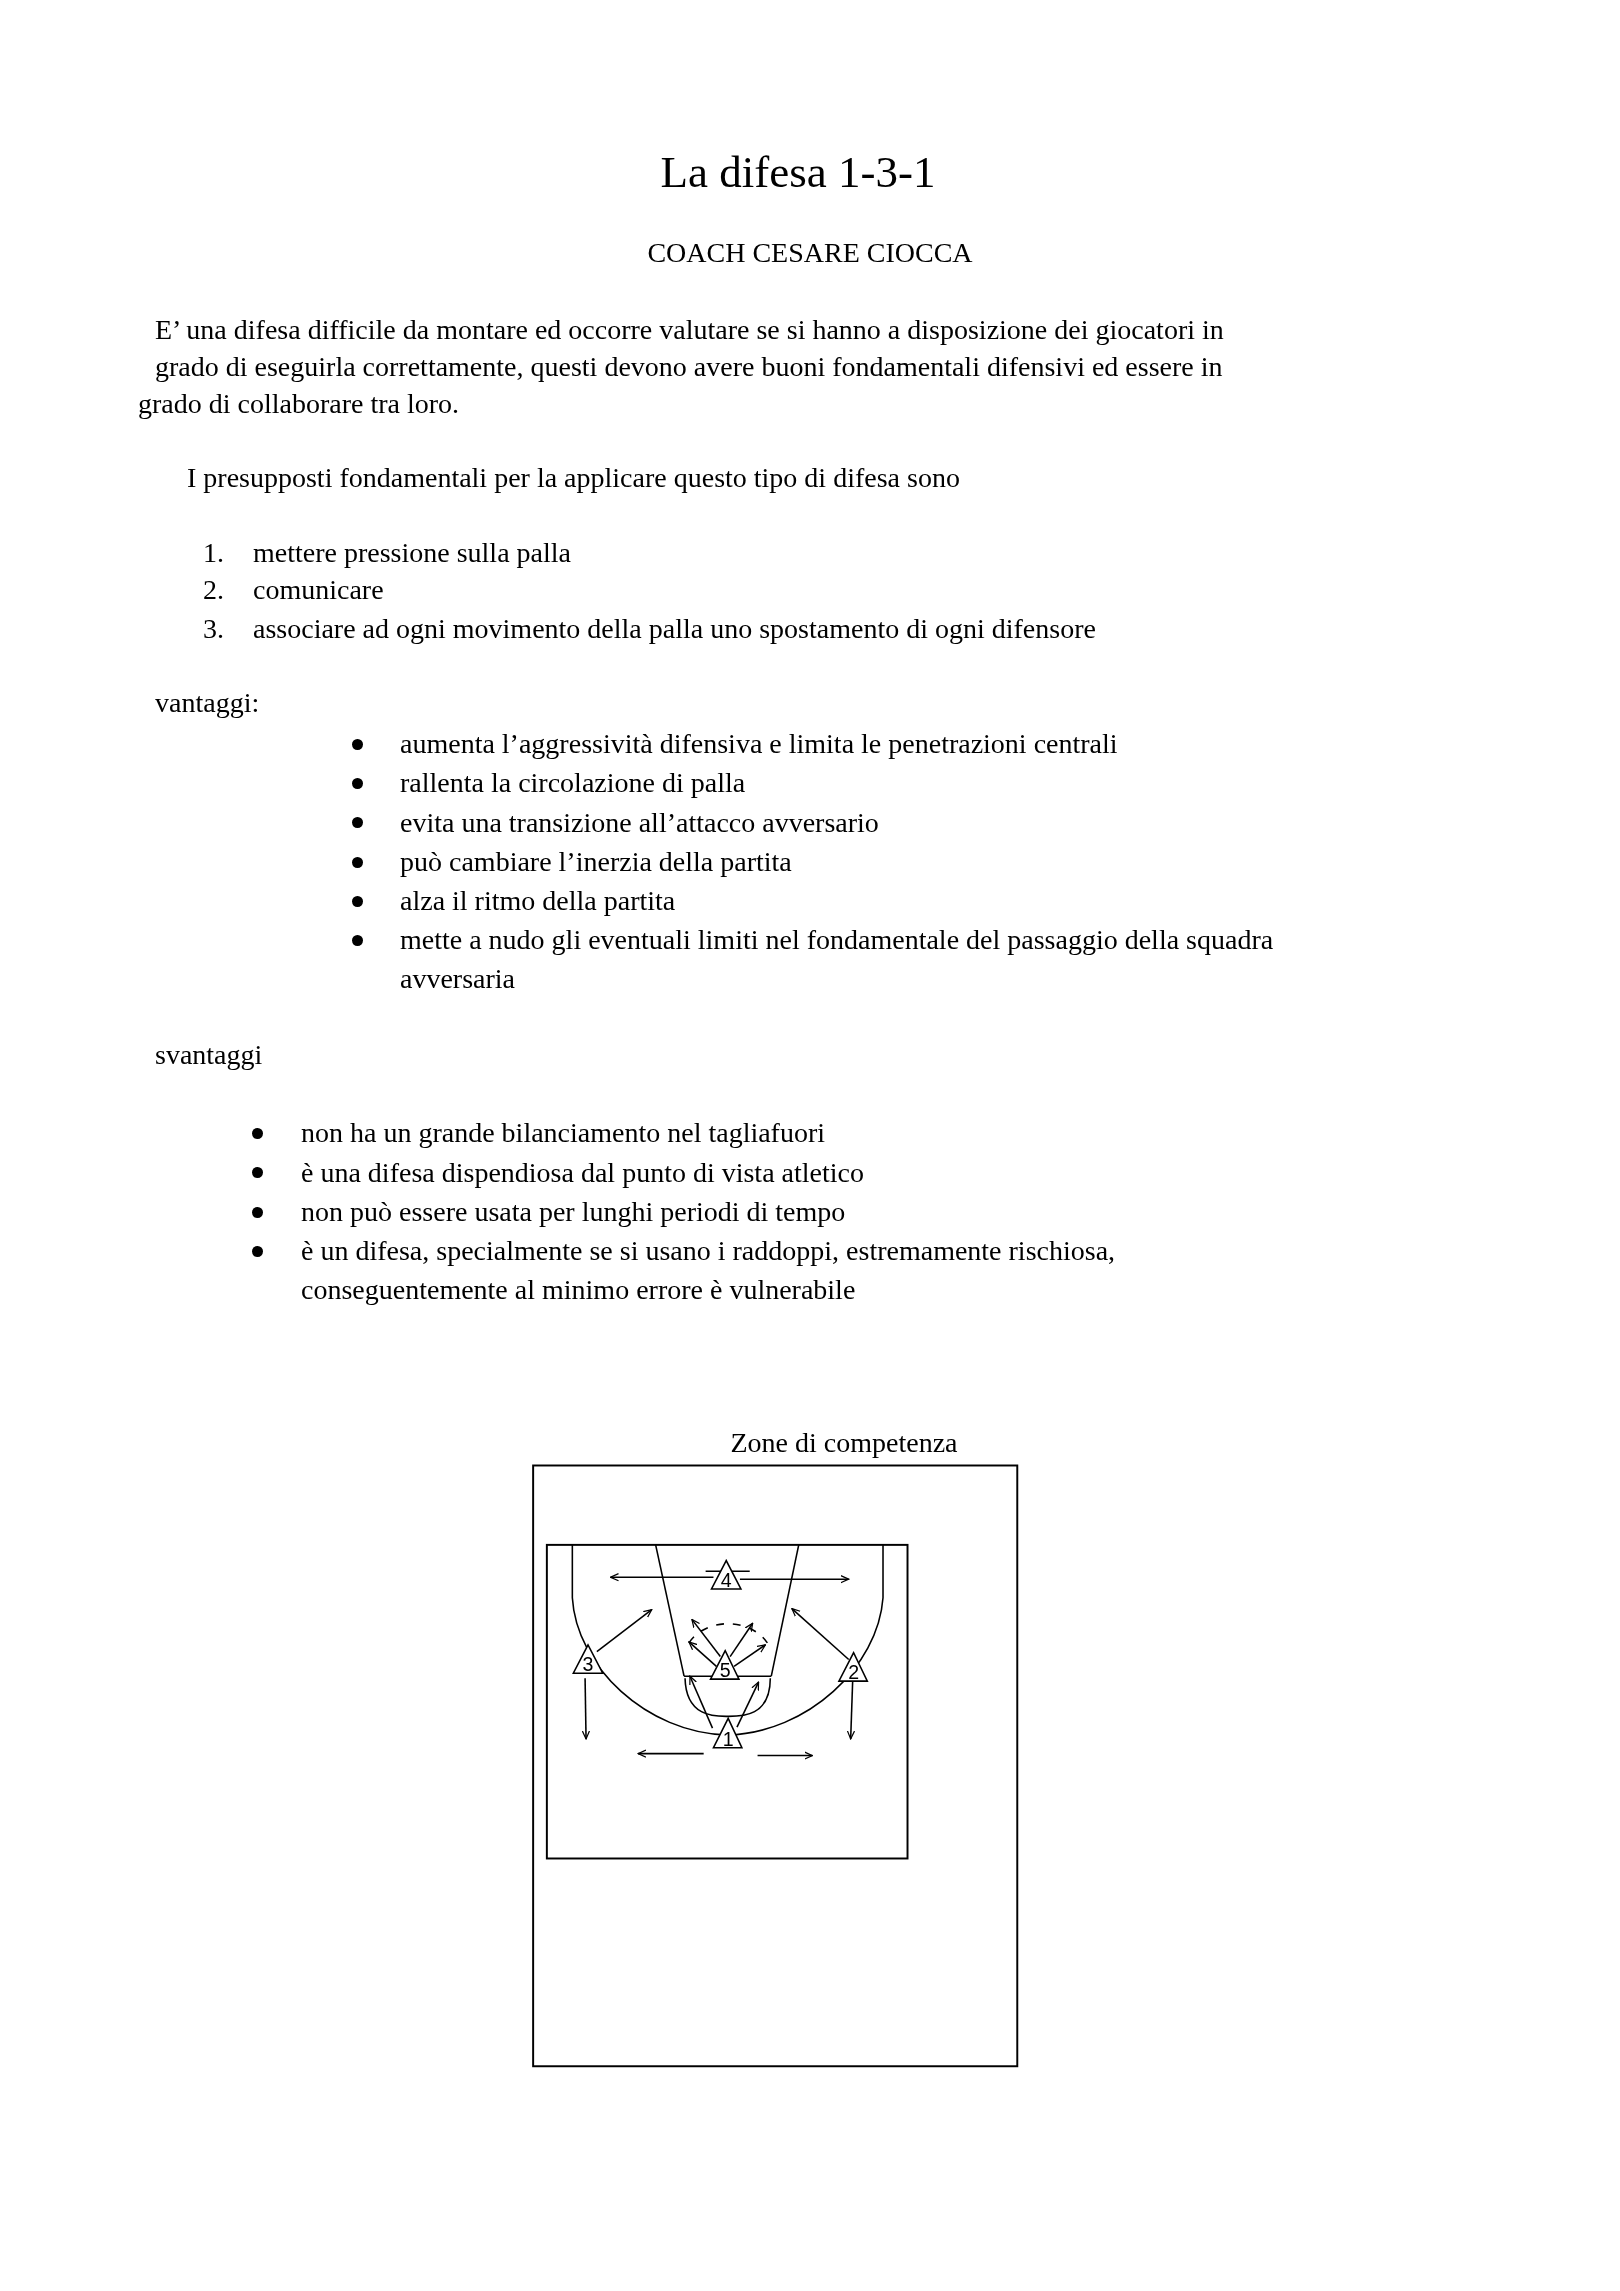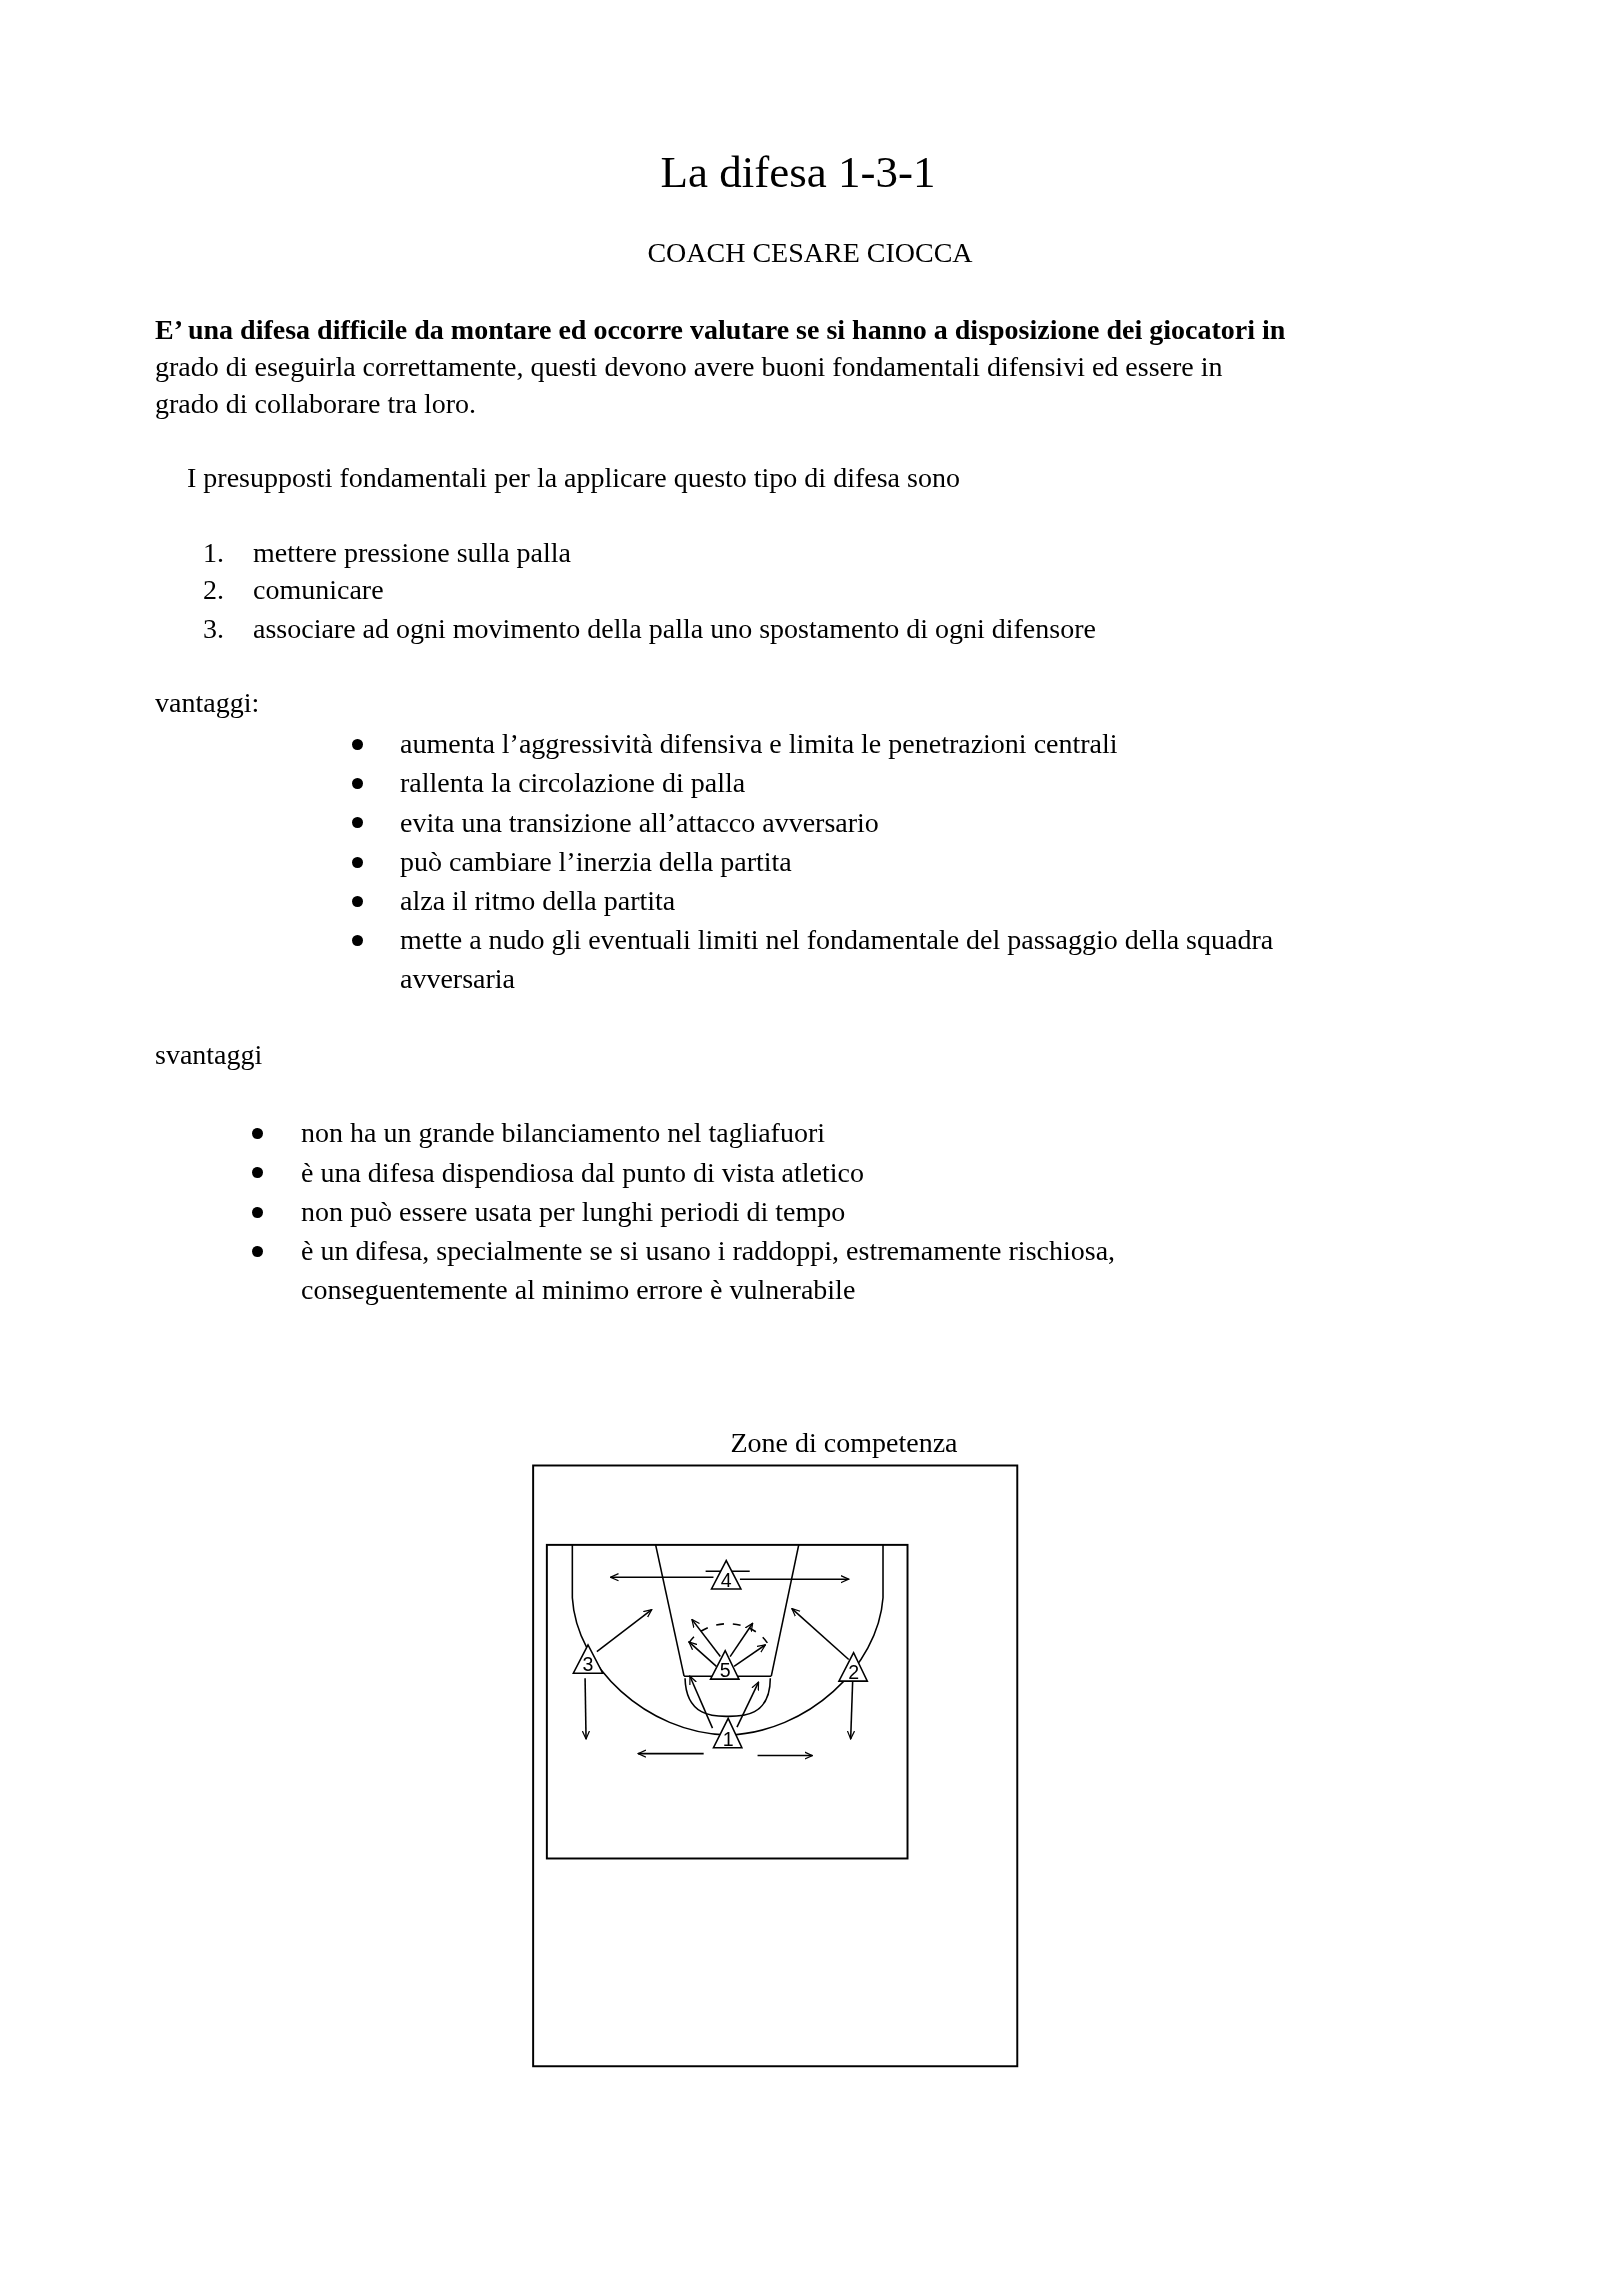--- a/index.html
+++ b/index.html
@@ -12,23 +12,23 @@
   svg#court { position: absolute; left: 0; top: 0; }
   svg#court text { font-family: "Liberation Sans", "DejaVu Sans", sans-serif; font-size: 20px; fill: #000; }
 </style>
 </head>
 <body>
 
 <div class="ln title center" style="left:798px; top:150px;">La difesa 1-3-1</div>
 <div class="ln center" style="left:810px; top:239px;">COACH  CESARE CIOCCA</div>
 
 <div>
-  <div class="ln" style="left:155px; top:316px;font-weight:bold;">E’ una difesa difficile da montare ed occorre valutare se si hanno a disposizione dei giocatori in</div>
+  <div class="ln" style="left:155px; top:316px;">E’ una difesa difficile da montare ed occorre valutare se si hanno a disposizione dei giocatori in</div>
   <div class="ln" style="left:155px; top:353px;">grado di eseguirla correttamente, questi devono avere buoni fondamentali difensivi ed essere in</div>
-  <div class="ln" style="left:155px; top:390px;text-align:right;">grado di collaborare tra loro.</div>
+  <div class="ln" style="left:138px; top:390px;text-align:right;">grado di collaborare tra loro.</div>
 </div>
 
 <div class="ln" style="left:155px; top:464px;margin-left:32px;">I presupposti fondamentali per la applicare questo tipo di difesa sono</div>
 
 <div>
   <div>
     <span class="ln" style="left:203px; top:539px;">1.</span>
     <span class="ln" style="left:253px; top:539px;">mettere pressione sulla palla</span>
   </div>
   <div>

